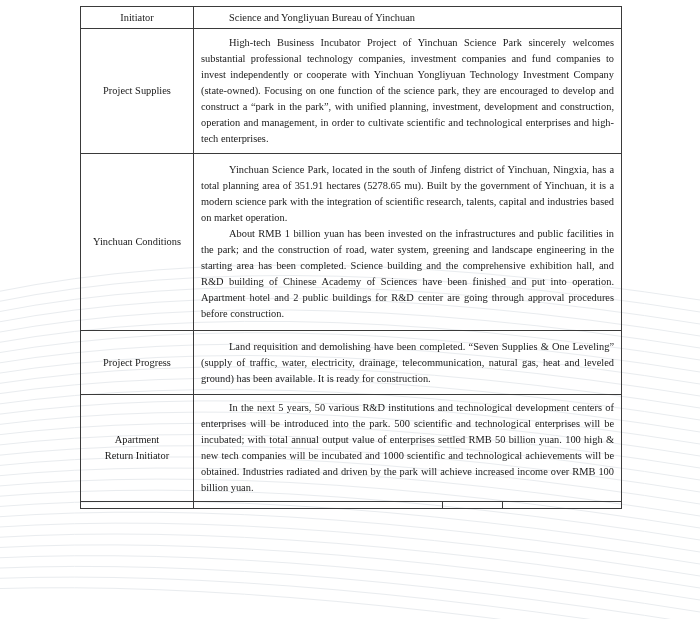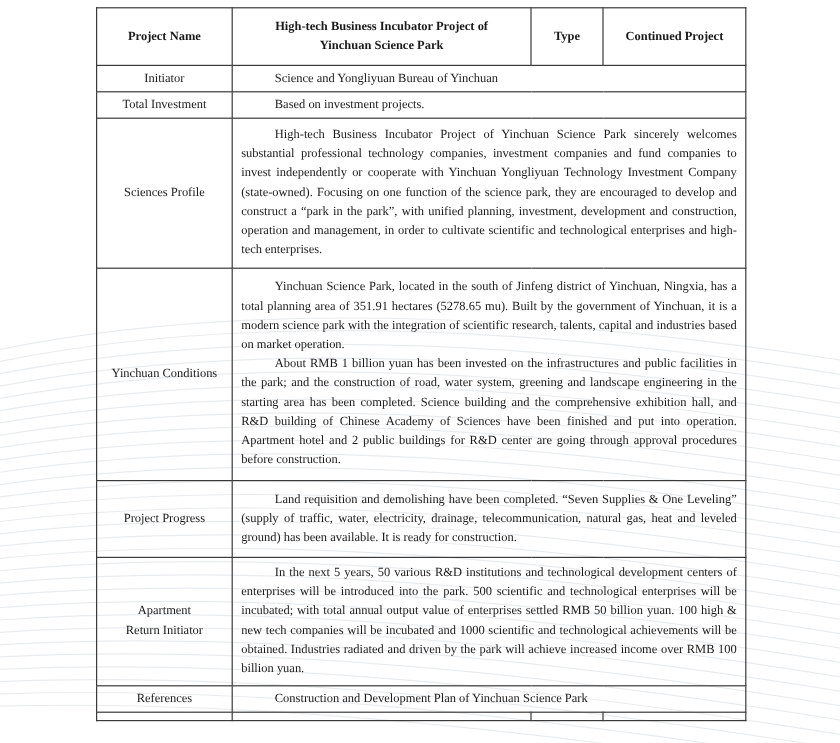--- a/index.html
+++ b/index.html
@@ -69,36 +69,26 @@
 </svg>
 
 <table class="doc-table">
   <colgroup>
     <col style="width:113px">
     <col style="width:249px">
     <col style="width:60px">
     <col style="width:119px">
   </colgroup>
   <tbody>
-      <tr style="height:48px">
-    <td class="head-cell">Project Name</td>
-    <td class="head-cell" style="padding:0 16px">High-tech Business Incubator Project of Yinchuan Science Park</td>
-    <td class="head-cell">Type</td>
-    <td class="head-cell">Continued Project</td>
-  </tr>
   <tr style="height:22px">
     <td class="label">Initiator</td>
     <td class="val single" colspan="3">Science and Yongliyuan Bureau of Yinchuan</td>
   </tr>
-  <tr style="height:22px">
-    <td class="label">Total Investment</td>
-    <td class="val single" colspan="3">Based on investment projects.</td>
-  </tr>
   <tr style="height:125px">
-    <td class="label">Sciences Profile</td>
+    <td class="label">Project Supplies</td>
     <td class="val" colspan="3">
       <p>High-tech Business Incubator Project of Yinchuan Science Park sincerely welcomes substantial professional technology companies, investment companies and fund companies to invest independently or cooperate with Yinchuan Yongliyuan Technology Investment Company (state-owned). Focusing on one function of the science park, they are encouraged to develop and construct a “park in the park”, with unified planning, investment, development and construction, operation and management, in order to cultivate scientific and technological enterprises and high-tech enterprises.</p>
     </td>
   </tr>
   <tr style="height:177px">
     <td class="label">Yinchuan Conditions</td>
     <td class="val" colspan="3">
       <p>Yinchuan Science Park, located in the south of Jinfeng district of Yinchuan, Ningxia, has a total planning area of 351.91 hectares (5278.65 mu). Built by the government of Yinchuan, it is a modern science park with the integration of scientific research, talents, capital and industries based on market operation.</p>
       <p>About RMB 1 billion yuan has been invested on the infrastructures and public facilities in the park; and the construction of road, water system, greening and landscape engineering in the starting area has been completed. Science building and the comprehensive exhibition hall, and R&amp;D building of Chinese Academy of Sciences have been finished and put into operation. Apartment hotel and 2 public buildings for R&amp;D center are going through approval procedures before construction.</p>
     </td>
@@ -111,24 +101,20 @@
   </tr>
   <tr style="height:107px">
     <td class="label">
       <div>Apartment</div>
       <div>Return Initiator</div>
     </td>
     <td class="val" colspan="3">
       <p>In the next 5 years, 50 various R&amp;D institutions and technological development centers of enterprises will be introduced into the park. 500 scientific and technological enterprises will be incubated; with total annual output value of enterprises settled RMB 50 billion yuan. 100 high &amp; new tech companies will be incubated and 1000 scientific and technological achievements will be obtained. Industries radiated and driven by the park will achieve increased income over RMB 100 billion yuan.</p>
     </td>
   </tr>
-  <tr style="height:22px">
-    <td class="label">References</td>
-    <td class="val single" colspan="3">Construction and Development Plan of Yinchuan Science Park</td>
-  </tr>
   <tr class="bottom-partial">
     <td></td>
     <td></td>
     <td></td>
     <td></td>
   </tr>
 </tbody>
   </table>
 
 </body></html>

